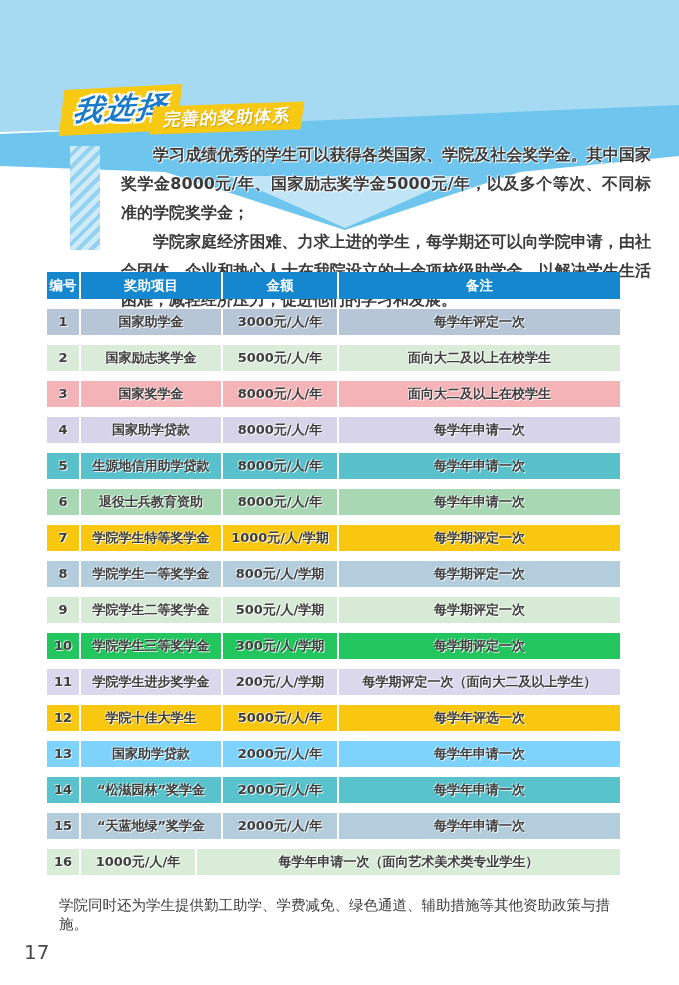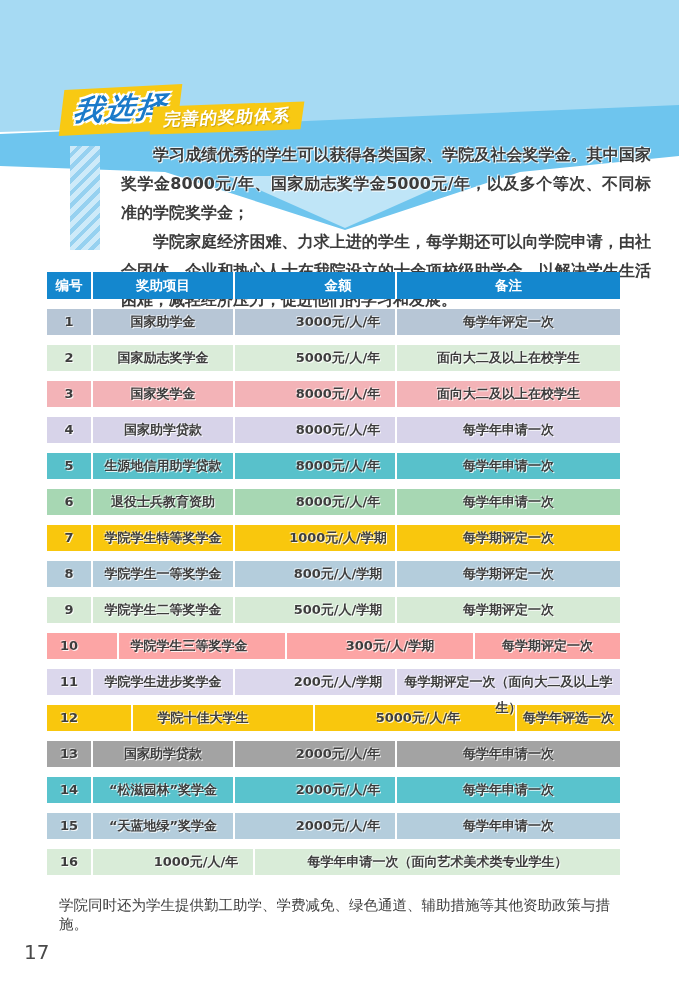--- a/index.html
+++ b/index.html
@@ -23,23 +23,23 @@
   .intro{position:absolute;left:121px;top:140px;width:530px;font-size:16px;line-height:29px;
     font-weight:bold;color:#3b3b3b;text-align:justify;
     text-shadow:1px 1px 0 rgba(255,255,255,.9),-1px -1px 0 rgba(255,255,255,.7),0 0 2px #fff;}
   .intro p{margin:0;text-indent:2em;}
   .aid-table{position:absolute;left:47px;top:272px;width:573px;}
   .t-header{display:flex;height:27px;line-height:27px;color:#ffffff;font-weight:bold;
     font-size:13.5px;text-align:center;}
   .t-row{display:flex;height:26px;line-height:26px;margin-top:10px;font-size:13px;
     font-weight:bold;color:#3d3d3d;text-align:center;
     text-shadow:1px 1px 0 rgba(255,255,255,.85),-1px -1px 0 rgba(255,255,255,.55);}
-  .c1{width:44px;}
+  .c1{width:32px;}
   .c2{width:140px;border-left:2px solid #ffffff;}
-  .c3{width:114px;border-left:2px solid #ffffff;padding-left:46px;}
+  .c3{width:114px;border-left:2px solid #ffffff;}
   .c4{flex:1;border-left:2px solid #ffffff;}
   .t-header .c2,.t-header .c3,.t-header .c4{border-left:2px solid #ffffff;}
   .note{position:absolute;left:59px;top:896px;width:570px;margin:0;font-size:14.5px;
     font-weight:normal;color:#3d3d3d;}
   .page-num{position:absolute;left:24px;top:940px;font-size:20px;color:#4a4a4a;}
 </style>
 </head>
 <body>
 
 <div class="page">
@@ -117,39 +117,39 @@
     <div class="c2">学院学生一等奖学金</div>
     <div class="c3">800元/人/学期</div>
     <div class="c4">每学期评定一次</div>
   </div>
         <div class="t-row" style="background: rgb(214, 234, 213);">
     <div class="c1">9</div>
     <div class="c2">学院学生二等奖学金</div>
     <div class="c3">500元/人/学期</div>
     <div class="c4">每学期评定一次</div>
   </div>
-        <div class="t-row" style="background: #fca5a5; gap: 26px;">
+        <div class="t-row" style="background: #22c55e;">
     <div class="c1">10</div>
     <div class="c2">学院学生三等奖学金</div>
     <div class="c3">300元/人/学期</div>
     <div class="c4">每学期评定一次</div>
   </div>
         <div class="t-row" style="background: rgb(219, 215, 236);">
     <div class="c1">11</div>
     <div class="c2">学院学生进步奖学金</div>
     <div class="c3">200元/人/学期</div>
     <div class="c4">每学期评定一次（面向大二及以上学生）</div>
   </div>
-        <div class="t-row" style="background: rgb(249, 199, 13); gap: 40px;">
+        <div class="t-row" style="background: rgb(249, 199, 13);">
     <div class="c1">12</div>
     <div class="c2">学院十佳大学生</div>
     <div class="c3">5000元/人/年</div>
     <div class="c4">每学年评选一次</div>
   </div>
-        <div class="t-row" style="background: #a3a3a3; text-align: center;">
+        <div class="t-row" style="background: #7dd3fc; text-align: center;">
     <div class="c1">13</div>
     <div class="c2">国家助学贷款</div>
     <div class="c3">2000元/人/年</div>
     <div class="c4">每学年申请一次</div>
   </div>
         <div class="t-row" style="background: rgb(89, 195, 205);">
     <div class="c1">14</div>
     <div class="c2">“松滋园林”奖学金</div>
     <div class="c3">2000元/人/年</div>
     <div class="c4">每学年申请一次</div>

